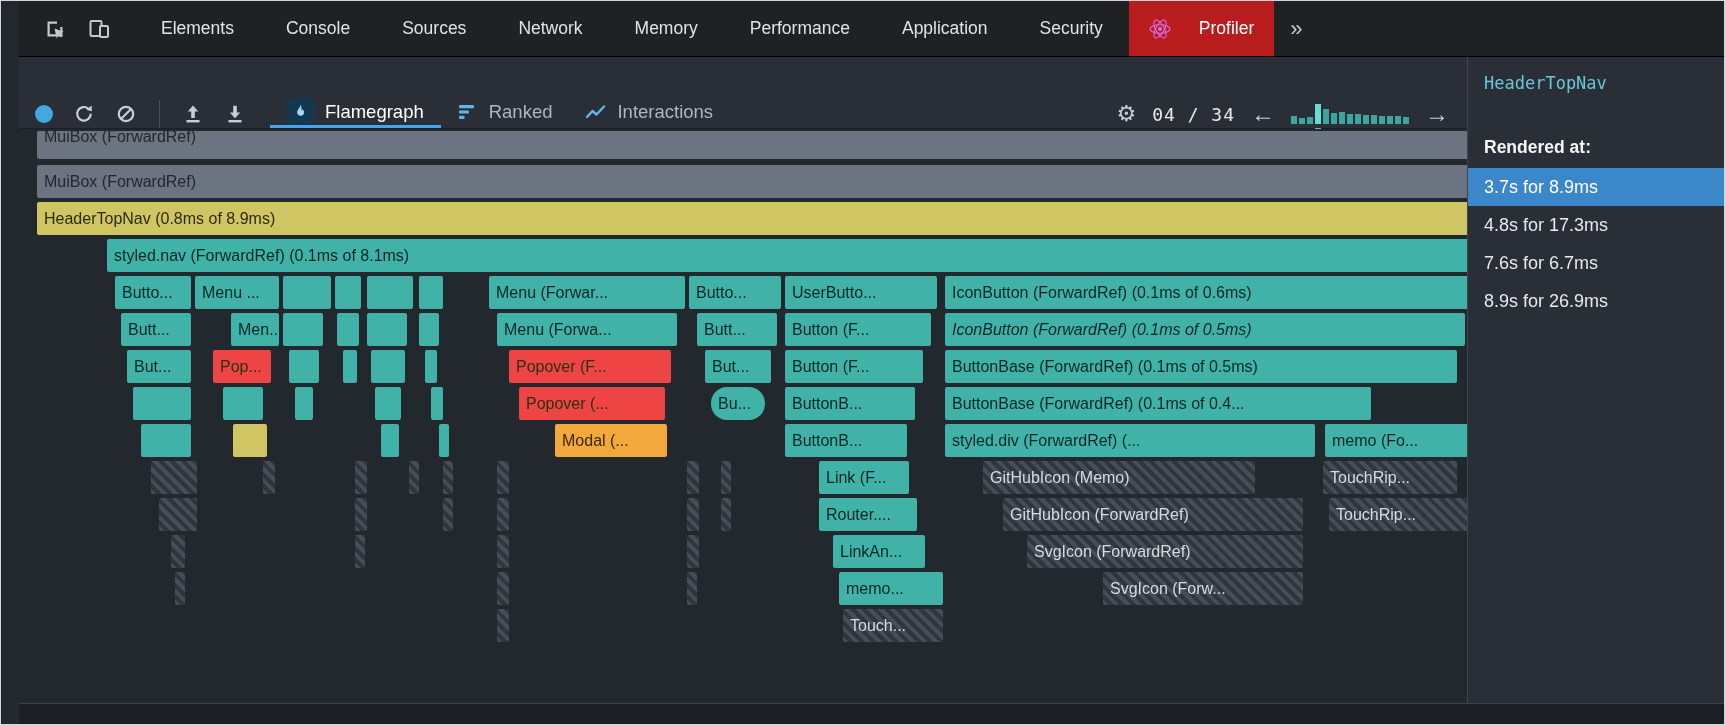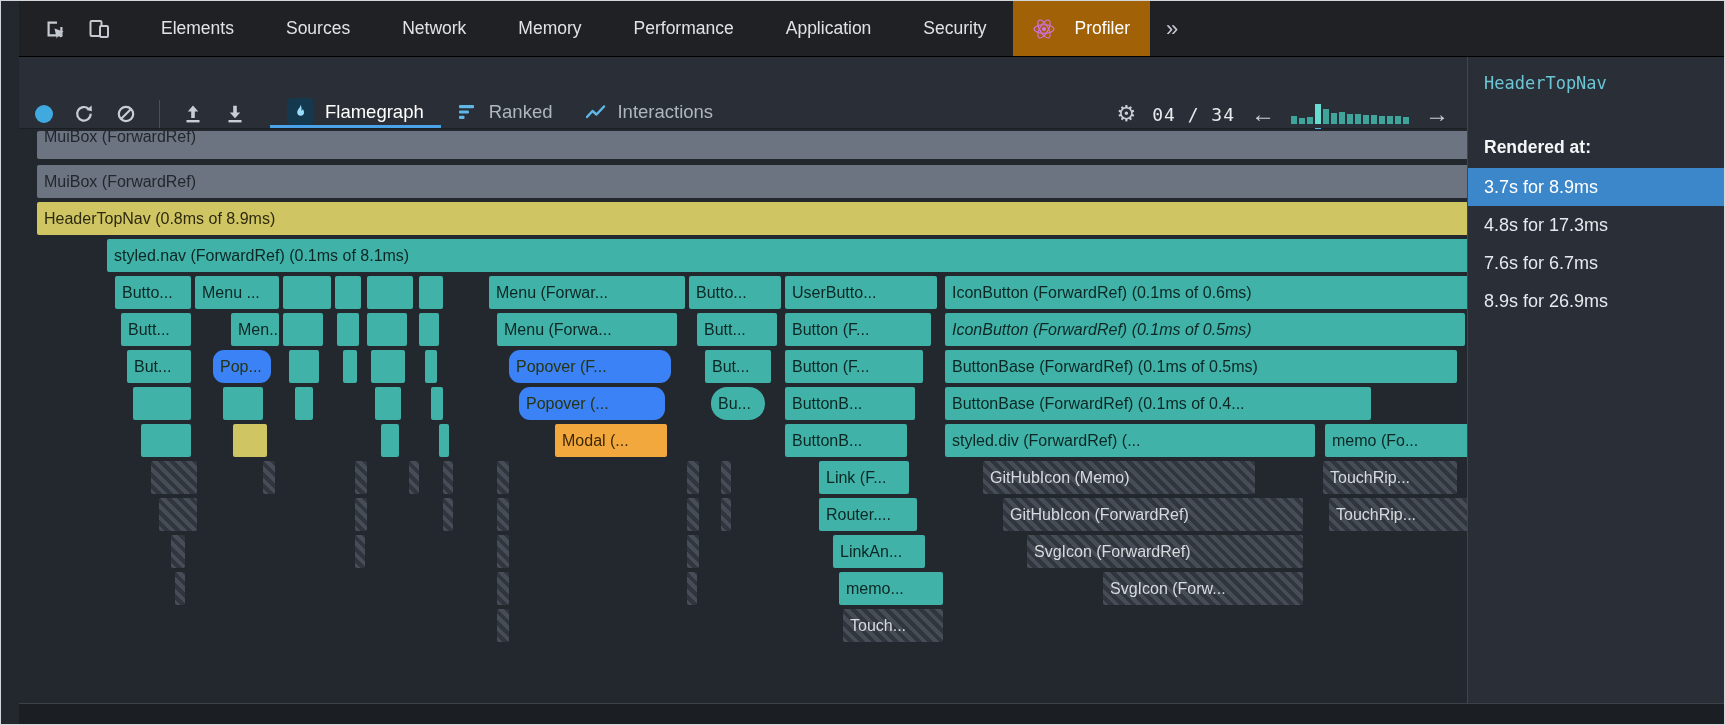--- a/index.html
+++ b/index.html
@@ -5,21 +5,21 @@
   * { margin:0; padding:0; box-sizing:border-box; }
   body { width:1725px; height:725px; background:#14161a; font-family:"Liberation Sans", sans-serif; overflow:hidden; }
   .app { width:1725px; height:725px; border:1px solid #d4d6d9; background:#23272e; display:flex; flex-direction:column;padding-left:18px; }
 
   
   .tabbar { height:56px; background:#202124; border-bottom:1px solid #000; display:flex; align-items:stretch; color:#dfe3e8; flex:0 0 auto; }
   .tb-icons { display:flex; align-items:center; gap:20px; padding:0 24px; }
   .icon-btn { display:inline-flex; align-items:center; justify-content:center; cursor:pointer; }
   .tabs { display:flex; align-items:stretch; }
   .tab { display:flex; align-items:center; padding:0 26px; font-size:17.5px; cursor:pointer; white-space:nowrap; }
-  .tab.profiler { background:#a16207; gap:20px; padding:0 20px; color:#fff; }
+  .tab.profiler { background:#b91c1c; gap:28px; padding:0 20px; color:#fff; }
   .more { display:flex; align-items:center; padding:0 16px; font-size:22px; color:#c5c9d1; cursor:pointer; }
 
   
   .main { flex:1; display:flex; min-height:0; }
   .left { flex:1; display:flex; flex-direction:column; min-width:0; }
 
   
   .toolbar { height:72px; background:#2a2f37; border-bottom:1px solid #1b1e23; display:flex; align-items:flex-end; padding:0 16px 0 16px; color:#c9ced6; flex:0 0 auto; }
   .tb-group { display:flex; align-items:center; gap:20px; }
   .record-dot { width:18px; height:18px; border-radius:50%; background:#3fa9e0; cursor:pointer; }
@@ -38,21 +38,21 @@
 
   
   .flame { position:relative; flex:1; background:#23272e; overflow:hidden; }
   .flame-inner { position:absolute; left:18px; top:0; width:1434px; height:100%; }
   .fbar { position:absolute; height:33px; line-height:33px; font-size:16px; padding-left:7px; white-space:nowrap; overflow:hidden; border-radius:2px; cursor:pointer; }
   .fbar.clip { height:28px; }
   .fbar.clip .txt { display:inline-block; transform:translateY(-11px); }
   .c-gray  { background:#6b7480; color:#23272e; }
   .c-khaki { background:#cfc663; color:#2e2a10; }
   .c-teal  { background:#40b2a8; color:#0c2724; }
-  .c-green { background:#3b82f6; color:#273413;border-radius:11px; }
+  .c-green { background:#ef4444; color:#273413; }
   .c-orange{ background:#f3a83e; color:#3c2804; }
   .c-hatch { background:repeating-linear-gradient(45deg,#474d56 0px,#474d56 4px,#31363e 4px,#31363e 8px); color:#d7dbe0; }
 
   
   .sidebar { width:257px; flex:0 0 auto; background:#2a2f37; border-left:1px solid #40454e; padding-top:16px; color:#e6e9ed; }
   .sb-title { font-family:"DejaVu Sans Mono", monospace; color:#6cc5d5; font-size:17px; padding-left:16px; }
   .sb-label { font-weight:bold; color:#f4f6f8; font-size:17.5px; padding-left:16px; margin-top:44px; margin-bottom:10px; }
   .sb-item { height:38px; line-height:38px; font-size:18px; padding-left:16px; cursor:pointer; white-space:nowrap; }
   .sb-item.selected { background:#3c86ca; color:#fff; }
 
@@ -75,20 +75,21 @@
       </span>
       <span class="icon-btn">
         <svg width="24" height="24" viewBox="0 0 24 24">
           <rect x="3.5" y="4" width="11" height="15" rx="1.2" fill="none" stroke="#c5c9d1" stroke-width="2"></rect>
           <rect x="13" y="9" width="8" height="11" rx="1.2" fill="#202124" stroke="#c5c9d1" stroke-width="2"></rect>
         </svg>
       </span>
     </div>
     <div class="tabs">
         <div class="tab">Elements</div>
+        <div class="tab">Console</div>
         <div class="tab">Sources</div>
         <div class="tab">Network</div>
         <div class="tab">Memory</div>
         <div class="tab">Performance</div>
         <div class="tab">Application</div>
         <div class="tab">Security</div>
       </div>
     <div class="tab profiler">
       <span>
         <svg width="22" height="22" viewBox="-11 -11 22 22">

